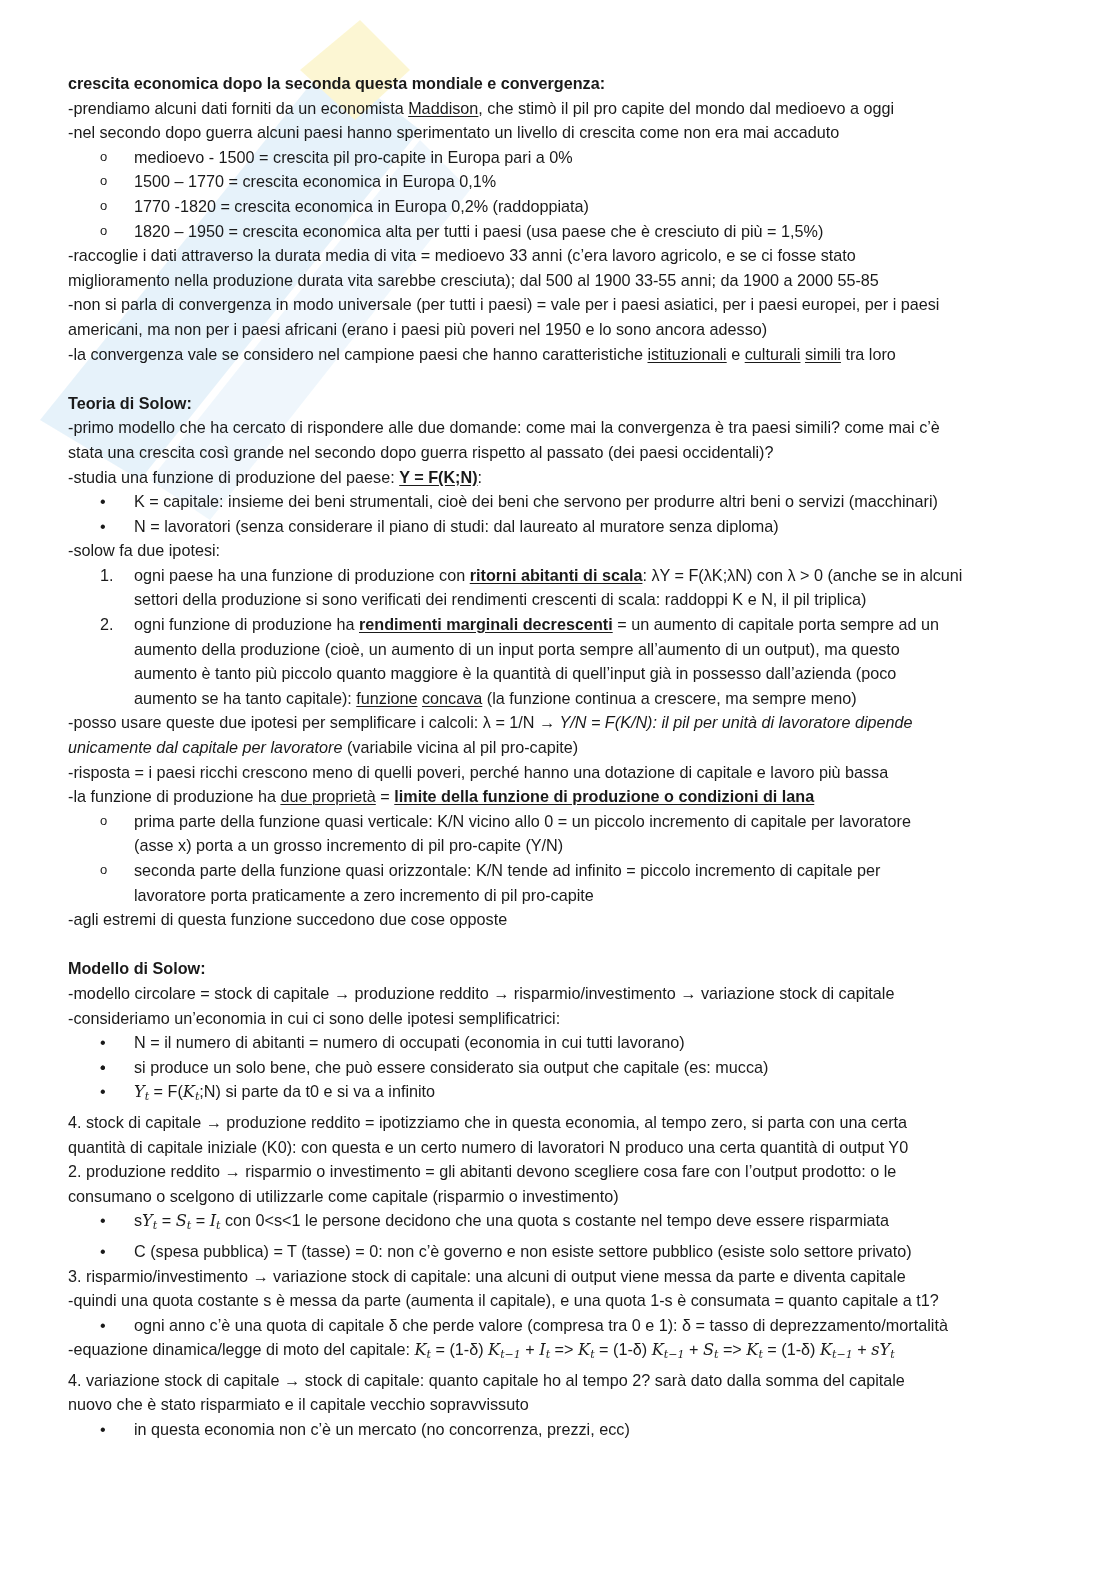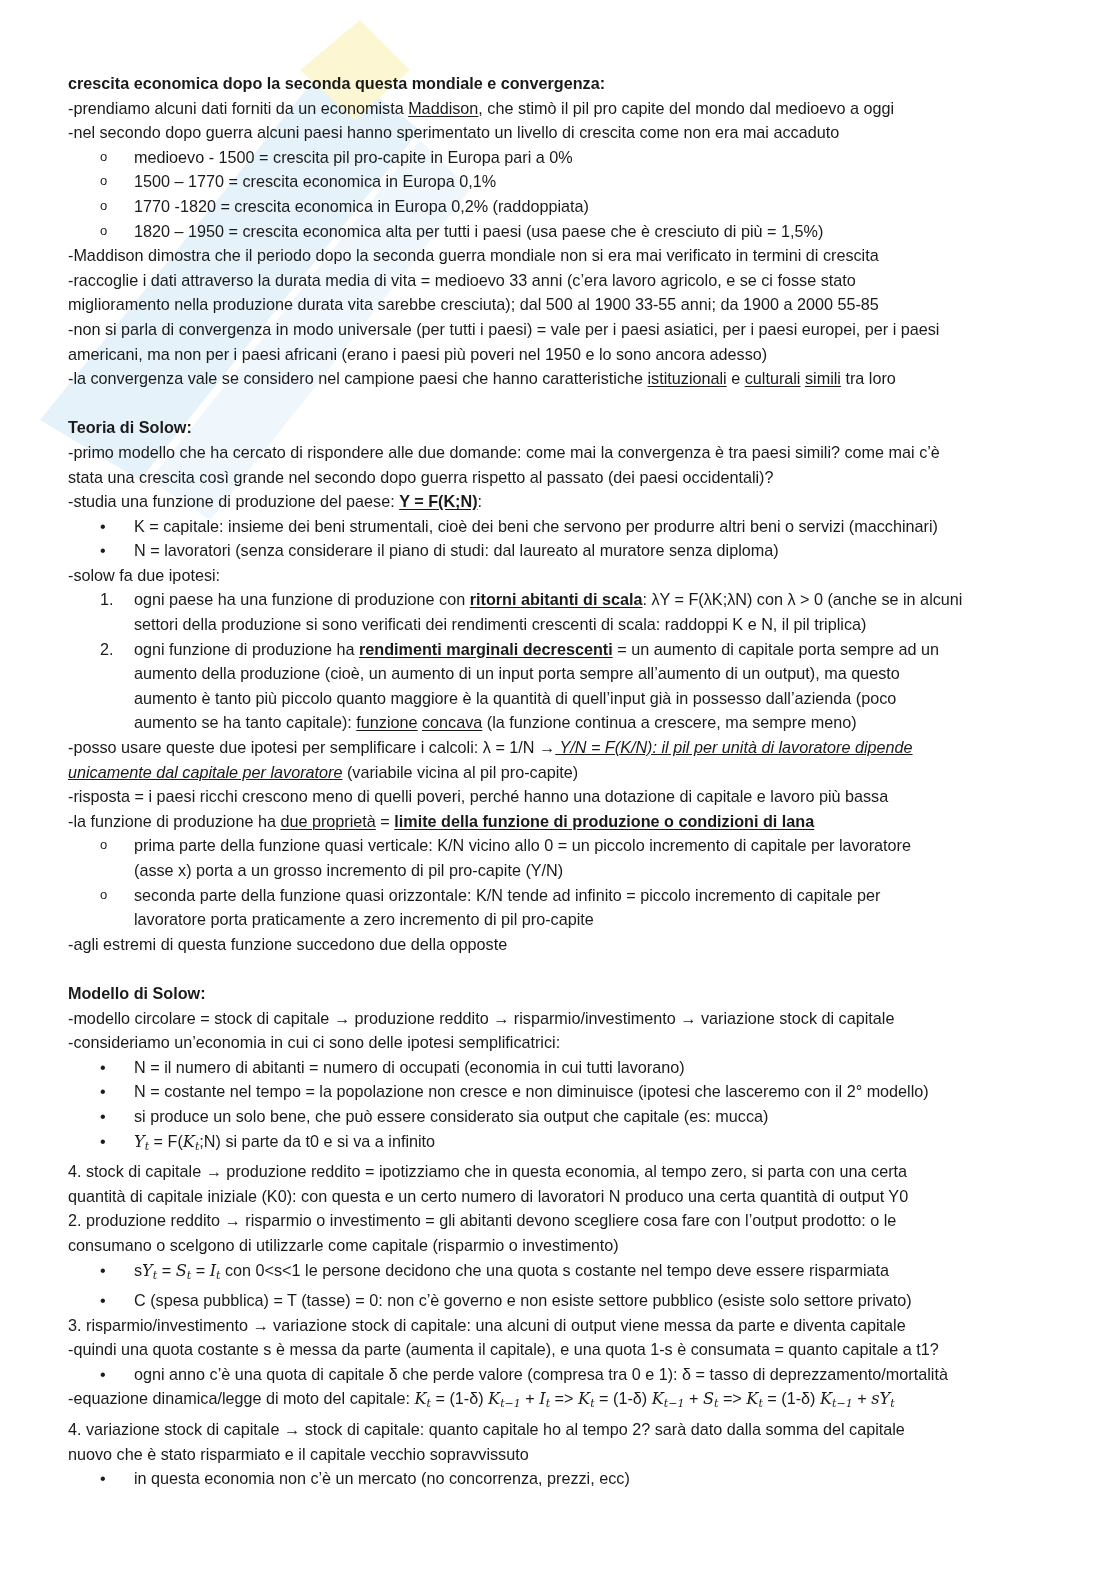--- a/index.html
+++ b/index.html
@@ -14,21 +14,21 @@
       font-size: 16.2px; line-height: 24.6px;
     }
     .line { white-space: nowrap; }
     .title { font-weight: bold; }
     .indent-item { position: relative; padding-left: 66px; }
     .indent-item .marker { position: absolute; left: 32px; top: 0; width: 20px; text-align: left; }
     .bullet-o .marker { font-size: 13px; }
     .gap { height: 24.6px; }
     .u { text-decoration: underline; text-decoration-thickness: 1px; text-underline-offset: 2px; }
     .bu { font-weight: bold; text-decoration: underline; text-underline-offset: 2px; }
-    .it { font-style: italic; text-decoration: underline; }
+    .it { font-style: italic; }
     .math { font-family: "DejaVu Serif", "Liberation Serif", serif; font-style: italic; }
     .sub { font-size: 11px; vertical-align: -3px; }
   </style>
 </head>
 <body>
 
 <svg class="watermark" viewBox="0 0 1116 1579">
   <g opacity="0.55">
     <path d="M40 420 L330 60 L420 130 L140 480 Z" fill="#d3e8f6"></path>
     <path d="M150 480 L420 140 L470 190 L210 520 Z" fill="#e2f0fa"></path>
@@ -38,21 +38,20 @@
 
 <div class="page">
 
   <div class="line title">crescita economica dopo la seconda questa mondiale e convergenza:</div>
   <div class="line"><span>-prendiamo alcuni dati forniti da un economista </span><span class="u">Maddison</span><span>, che stimò il pil pro capite del mondo dal medioevo a oggi</span></div>
   <div class="line">-nel secondo dopo guerra alcuni paesi hanno sperimentato un livello di crescita come non era mai accaduto</div>
   <div class="line indent-item bullet-o"><span class="marker">o</span><span>medioevo - 1500 = crescita pil pro-capite in Europa pari a 0%</span></div>
   <div class="line indent-item bullet-o"><span class="marker">o</span><span>1500 – 1770 = crescita economica in Europa 0,1%</span></div>
   <div class="line indent-item bullet-o"><span class="marker">o</span><span>1770 -1820 = crescita economica in Europa 0,2% (raddoppiata)</span></div>
   <div class="line indent-item bullet-o"><span class="marker">o</span><span>1820 – 1950 = crescita economica alta per tutti i paesi (usa paese che è cresciuto di più = 1,5%)</span></div>
-  <div class="line">-Maddison dimostra che il periodo dopo la seconda guerra mondiale non si era mai verificato in termini di crescita</div>
   <div class="line">-raccoglie i dati attraverso la durata media di vita = medioevo 33 anni (c’era lavoro agricolo, e se ci fosse stato</div>
   <div class="line">miglioramento nella produzione durata vita sarebbe cresciuta); dal 500 al 1900 33-55 anni; da 1900 a 2000 55-85</div>
   <div class="line">-non si parla di convergenza in modo universale (per tutti i paesi) = vale per i paesi asiatici, per i paesi europei, per i paesi</div>
   <div class="line">americani, ma non per i paesi africani (erano i paesi più poveri nel 1950 e lo sono ancora adesso)</div>
   <div class="line"><span>-la convergenza vale se considero nel campione paesi che hanno caratteristiche </span><span class="u">istituzionali</span><span> e </span><span class="u">culturali</span><span> </span><span class="u">simili</span><span> tra loro</span></div>
   <div class="gap"></div>
 
   <div class="line title">Teoria di Solow:</div>
   <div class="line">-primo modello che ha cercato di rispondere alle due domande: come mai la convergenza è tra paesi simili? come mai c’è</div>
   <div class="line">stata una crescita così grande nel secondo dopo guerra rispetto al passato (dei paesi occidentali)?</div>
@@ -67,28 +66,28 @@
   <div class="line indent-item"><span>aumento è tanto più piccolo quanto maggiore è la quantità di quell’input già in possesso dall’azienda (poco</span></div>
   <div class="line indent-item"><span>aumento se ha tanto capitale): </span><span class="u">funzione</span><span> </span><span class="u">concava</span><span> (la funzione continua a crescere, ma sempre meno)</span></div>
   <div class="line"><span>-posso usare queste due ipotesi per semplificare i calcoli: λ = 1/N </span><span>→</span><span class="it"> Y/N = F(K/N): il pil per unità di lavoratore dipende</span></div>
   <div class="line"><span class="it">unicamente dal capitale per lavoratore</span><span> (variabile vicina al pil pro-capite)</span></div>
   <div class="line">-risposta = i paesi ricchi crescono meno di quelli poveri, perché hanno una dotazione di capitale e lavoro più bassa</div>
   <div class="line"><span>-la funzione di produzione ha </span><span class="u">due proprietà</span><span> = </span><span class="bu">limite della funzione di produzione o condizioni di lana</span></div>
   <div class="line indent-item bullet-o"><span class="marker">o</span><span>prima parte della funzione quasi verticale: K/N vicino allo 0 = un piccolo incremento di capitale per lavoratore</span></div>
   <div class="line indent-item"><span>(asse x) porta a un grosso incremento di pil pro-capite (Y/N)</span></div>
   <div class="line indent-item bullet-o"><span class="marker">o</span><span>seconda parte della funzione quasi orizzontale: K/N tende ad infinito = piccolo incremento di capitale per</span></div>
   <div class="line indent-item"><span>lavoratore porta praticamente a zero incremento di pil pro-capite</span></div>
-  <div class="line">-agli estremi di questa funzione succedono due della opposte</div>
+  <div class="line">-agli estremi di questa funzione succedono due cose opposte</div>
   <div class="gap"></div>
 
   <div class="line title">Modello di Solow:</div>
   <div class="line"><span>-modello circolare = stock di capitale </span><span>→</span><span> produzione reddito </span><span>→</span><span> risparmio/investimento </span><span>→</span><span> variazione stock di capitale</span></div>
   <div class="line">-consideriamo un’economia in cui ci sono delle ipotesi semplificatrici:</div>
   <div class="line indent-item"><span class="marker">•</span><span>N = il numero di abitanti = numero di occupati (economia in cui tutti lavorano)</span></div>
-  <div class="line indent-item"><span class="marker">•</span><span>N = costante nel tempo = la popolazione non cresce e non diminuisce (ipotesi che lasceremo con il 2° modello)</span></div>
+  <div class="line indent-item"><span class="marker">•</span></div>
   <div class="line indent-item"><span class="marker">•</span><span>si produce un solo bene, che può essere considerato sia output che capitale (es: mucca)</span></div>
   <div class="line indent-item"><span class="marker">•</span><span class="math">Y</span><span class="math sub">t</span><span> = F(</span><span class="math">K</span><span class="math sub">t</span><span>;N) si parte da t0 e si va a infinito</span></div>
   <div class="line"><span>4. stock di capitale </span><span>→</span><span> produzione reddito = ipotizziamo che in questa economia, al tempo zero, si parta con una certa</span></div>
   <div class="line">quantità di capitale iniziale (K0): con questa e un certo numero di lavoratori N produco una certa quantità di output Y0</div>
   <div class="line"><span>2. produzione reddito </span><span>→</span><span> risparmio o investimento = gli abitanti devono scegliere cosa fare con l’output prodotto: o le</span></div>
   <div class="line">consumano o scelgono di utilizzarle come capitale (risparmio o investimento)</div>
   <div class="line indent-item"><span class="marker">•</span>s<span class="math">Y</span><span class="math sub">t</span> = <span class="math">S</span><span class="math sub">t</span> = <span class="math">I</span><span class="math sub">t</span><span> con 0&lt;s&lt;1 le persone decidono che una quota s costante nel tempo deve essere risparmiata</span></div>
   <div class="line indent-item"><span class="marker">•</span><span>C (spesa pubblica) = T (tasse) = 0: non c’è governo e non esiste settore pubblico (esiste solo settore privato)</span></div>
   <div class="line"><span>3. risparmio/investimento </span><span>→</span><span> variazione stock di capitale: una alcuni di output viene messa da parte e diventa capitale</span></div>
   <div class="line">-quindi una quota costante s è messa da parte (aumenta il capitale), e una quota 1-s è consumata = quanto capitale a t1?</div>

